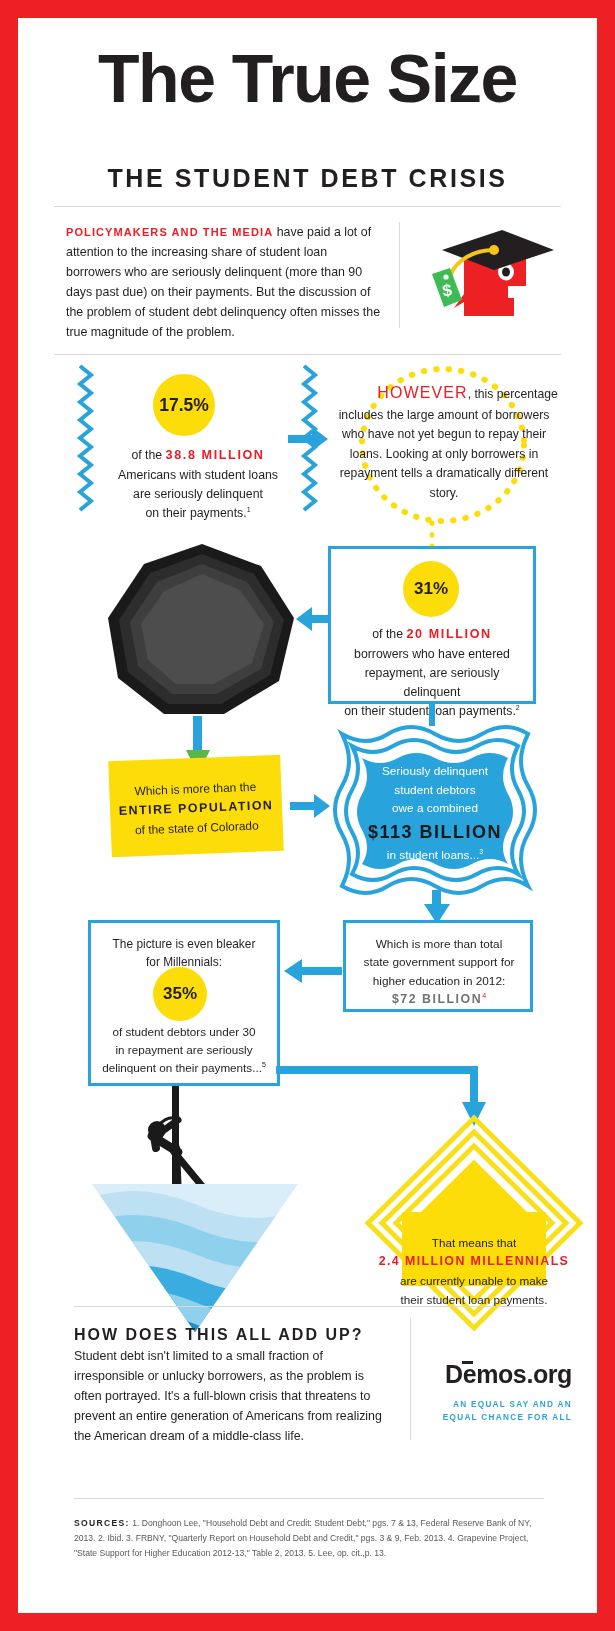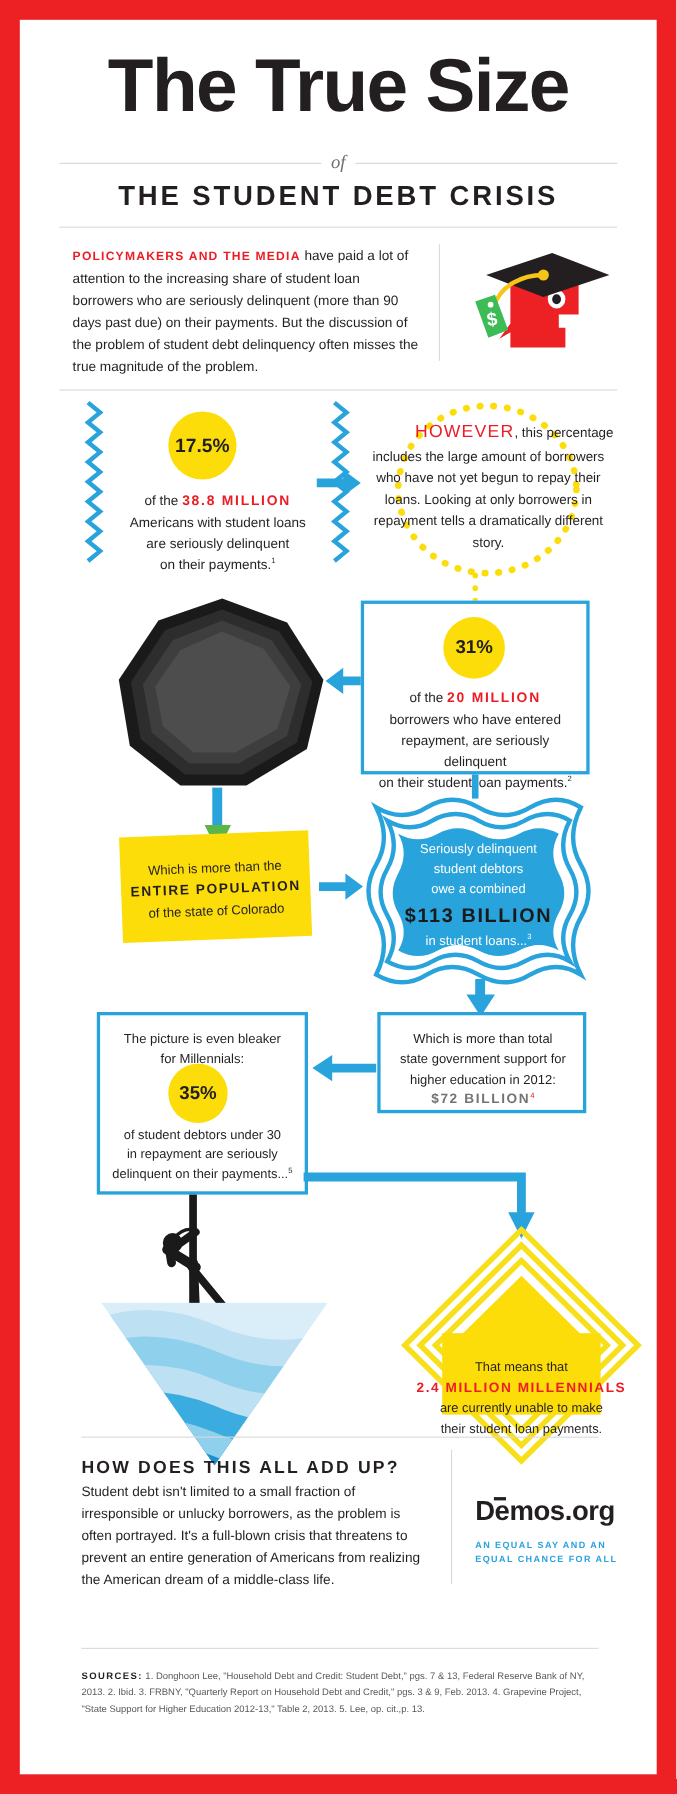--- a/index.html
+++ b/index.html
@@ -142,21 +142,21 @@
 
   
   #footer-head {
     position: absolute; left: 56px; top: 1308px;
     font-size: 16px; font-weight: bold; letter-spacing: 2px; color: #231f20;
   }
   #footer-body {
     position: absolute; left: 56px; top: 1328px; width: 318px;
     font-size: 12.4px; line-height: 1.62; color: #231f20;
   }
-  #logo { position: absolute; left: 414px; top: 1342px; width: 140px; text-align: left; }
+  #logo { position: absolute; left: 414px; top: 1342px; width: 140px; text-align: right; }
   #logo .lname {
     font-size: 25px; font-weight: bold; color: #231f20; letter-spacing: -0.4px;
     position: relative; display: inline-block;
   }
   #logo .macron {
     position: absolute; left: 17px; top: 1px; width: 11px; height: 2.5px; background: #231f20;
   }
   #logo .ltag {
     margin-top: 9px; font-size: 8.2px; font-weight: bold; letter-spacing: 1.3px;
     color: #29a3dc; line-height: 1.6;
@@ -168,25 +168,20 @@
   #sources .slab { font-weight: bold; letter-spacing: 1.3px; color: #231f20; }
   svg { display: block; overflow: visible; }
 </style>
 </head>
 <body>
 
 <div id="page">
   <div id="canvas">
 
     <div class="title">The True Size</div>
-    <div class="rule-row">
-      <div class="rule-line"></div>
-      <div class="rule-of">of</div>
-      <div class="rule-line"></div>
-    </div>
     <div class="subtitle">THE STUDENT DEBT CRISIS</div>
     <div class="hr-thin" style="left:36px; top:188px; width:507px;"></div>
 
     <div class="intro">
       <span class="lead">POLICYMAKERS AND THE MEDIA</span><span> have paid a lot of attention to the increasing share of student loan borrowers who are seriously delinquent (more than 90 days past due) on their payments. But the discussion of the problem of student debt delinquency often misses the true magnitude of the problem.</span>
     </div>
     <div class="vdiv" style="left:381px; top:204px; height:106px;"></div>
 
     <div class="capwrap">
       <svg width="160" height="112" viewBox="0 0 160 112">

